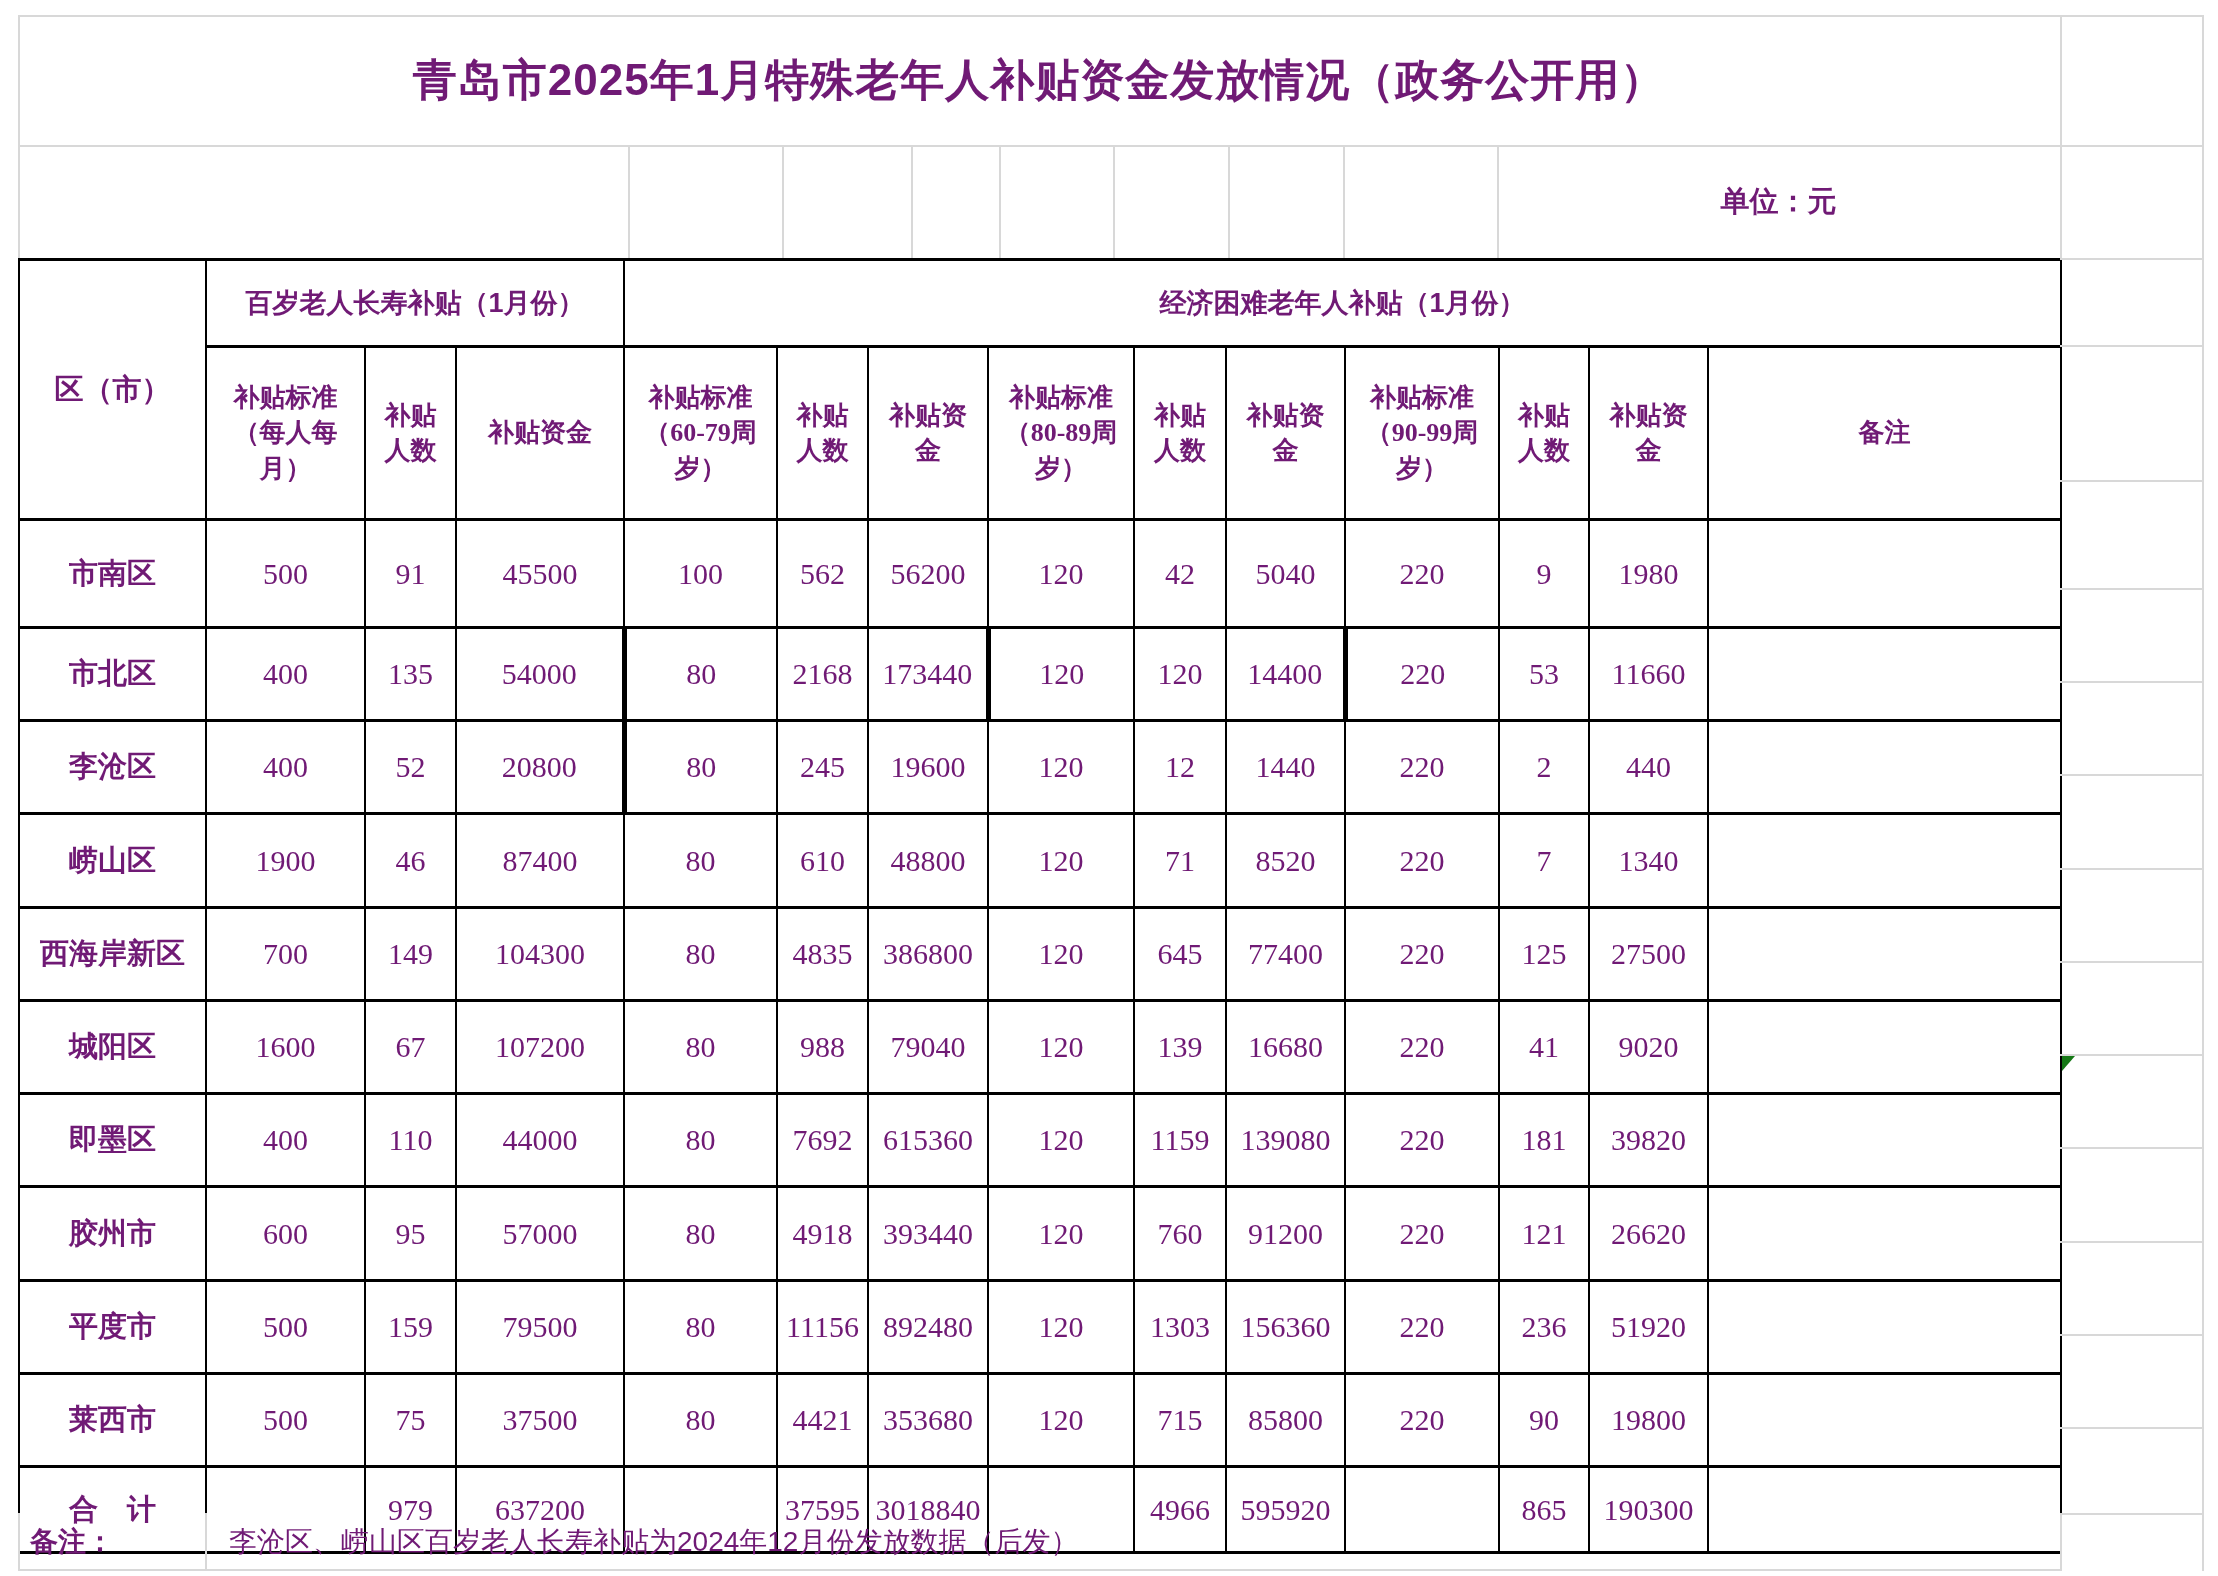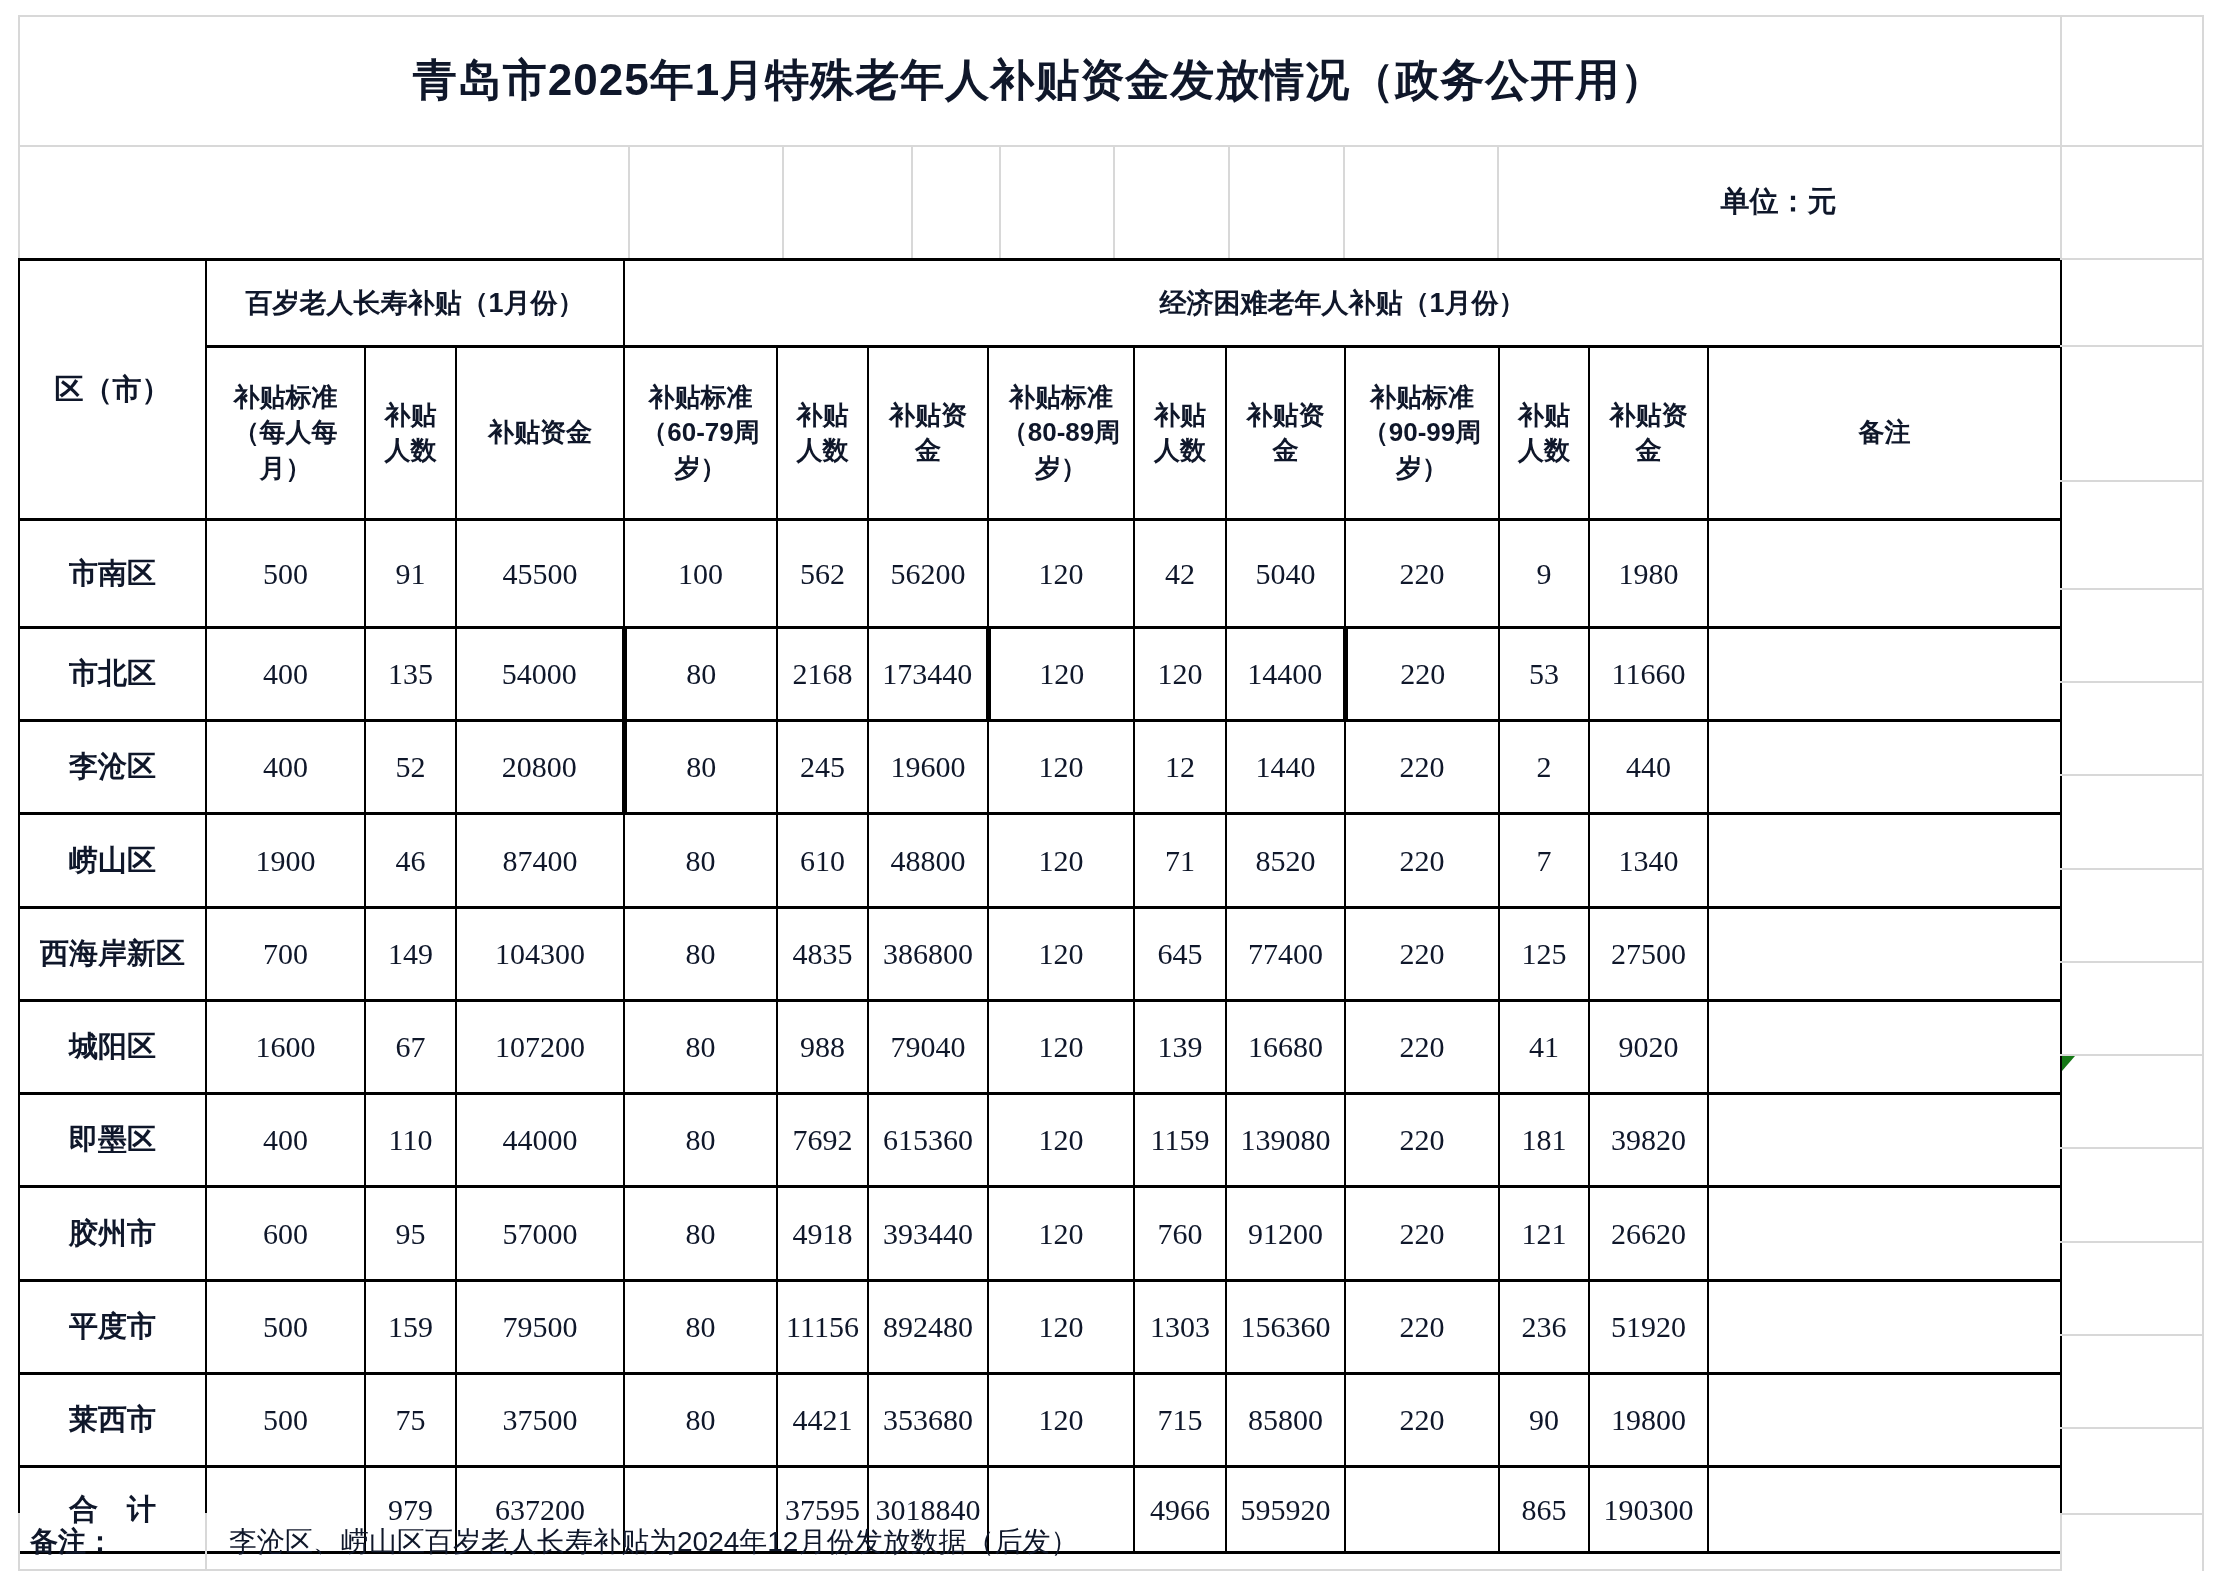--- a/index.html
+++ b/index.html
@@ -1,21 +1,21 @@
 <!DOCTYPE html>
 <html><head>
 <meta charset="utf-8">
 <style>
   html,body{margin:0;padding:0;background:#fff;}
   .sheet{
     position:relative;
     width:2218px;height:1576px;
     background:#ffffff;
     font-family:"Liberation Sans",sans-serif;
-    color:#0f172a;
+    color:#701a75;
     overflow:hidden;
   }
   .gline{position:absolute;background:#d8d8d8;}
   .gline.h{height:2px;}
   .gline.v{width:2px;}
 
   .title-cell{
     position:absolute;left:18px;top:15px;width:2042px;height:130px;
     display:flex;align-items:center;justify-content:center;
     font-size:44px;font-weight:bold;letter-spacing:1px;
@@ -101,21 +101,21 @@
         <col style="width:90px">
         <col style="width:119px">
       <col style="width:353px">
     </colgroup>
     <tbody id="table-body">
         <tr style="height: 87px;">
           <td rowspan="2" class="corner">区（市）</td>
           <td colspan="3" class="grp">百岁老人长寿补贴（1月份）</td>
           <td colspan="10" class="grp">经济困难老年人补贴（1月份）</td>
         </tr>
-        <tr style="height: 173px;">
+        <tr style="height: 173px; font-family: Liberation Serif, serif;">
           <td class="hdr pad-wide">补贴标准
 （每人每
 月）</td>
           <td class="hdr ">补贴
 人数</td>
           <td class="hdr ">补贴资金</td>
           <td class="hdr pad-std">补贴标准
 （60-79周
 岁）</td>
           <td class="hdr ">补贴

